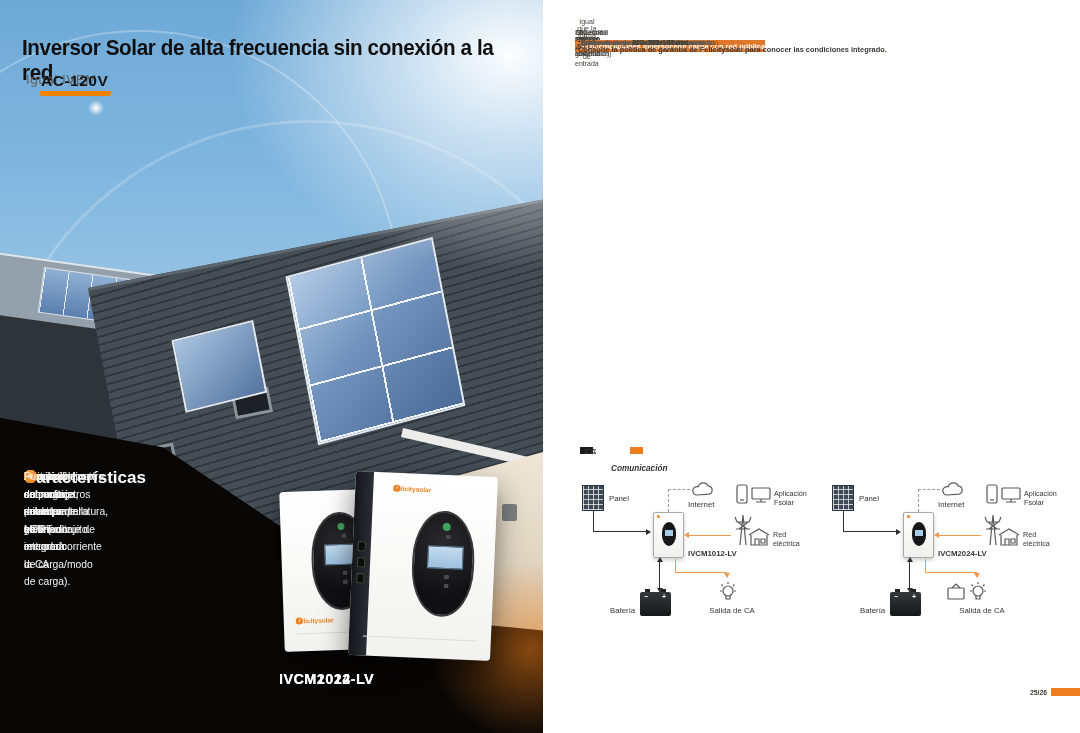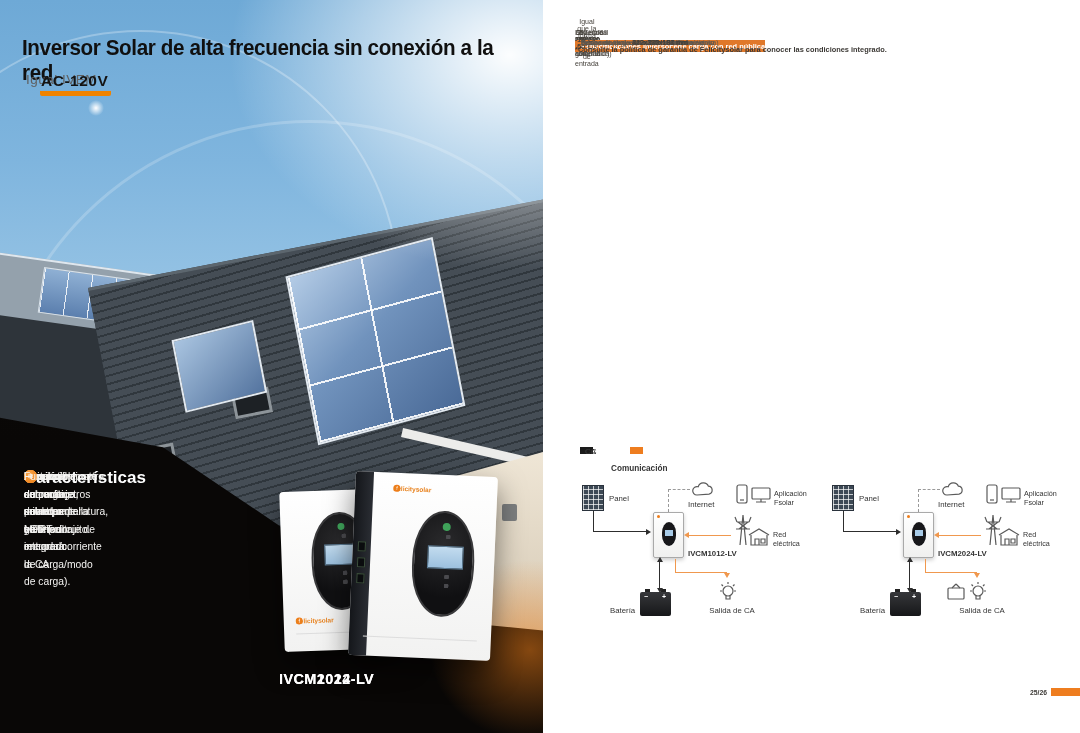--- a/index.html
+++ b/index.html
@@ -111,21 +111,21 @@
   .t-span{position:static;flex:1;text-align:center;color:#46423c;}
   .t-row.bold .t-label,.t-row.bold .t-span{font-weight:bold;color:#3b3834;}
   .footnote{position:static;display:block;margin-top:8px;font-size:7.4px;font-weight:bold;color:#3c3935;}
 
   
   .legend{left:37px;top:447px;height:10px;white-space:nowrap;}
   .sw{position:static;display:inline-block;width:13px;height:7px;vertical-align:middle;}
   .sw-cc{background:#1b1b1b;}
   .sw-ca{background:#ee7d1f;margin-left:50px;}
   .sw-lab{position:static;display:inline-block;font-size:8px;color:#333;margin-left:5px;vertical-align:middle;}
-  .comm{left:68px;top:464px;font-size:8.2px;font-weight:bold;color:#333;}
+  .comm{left:68px;top:464px;font-size:8.2px;font-weight:bold;color:#333;font-style:italic;}
 
   .dg-unit{top:480px;width:250px;height:150px;}
   .dg-lbl{font-size:7.8px;color:#333;white-space:nowrap;}
   .dg-lbl2{font-size:7.2px;color:#333;line-height:8.5px;}
   .pv-icon{left:6px;top:5px;width:22px;height:26px;background:#3d4955;border:1px solid #2a323c;
            background-image:repeating-linear-gradient(90deg,rgba(255,255,255,.7) 0 1px,rgba(0,0,0,0) 1px 5px),
                             repeating-linear-gradient(0deg,rgba(255,255,255,.7) 0 1px,rgba(0,0,0,0) 1px 5px);}
   .ln{background:#2d2d2d;}
   .ln.o{background:#f0984e;}
   .dash-v{border-left:1px dashed #9a9a9a;}

